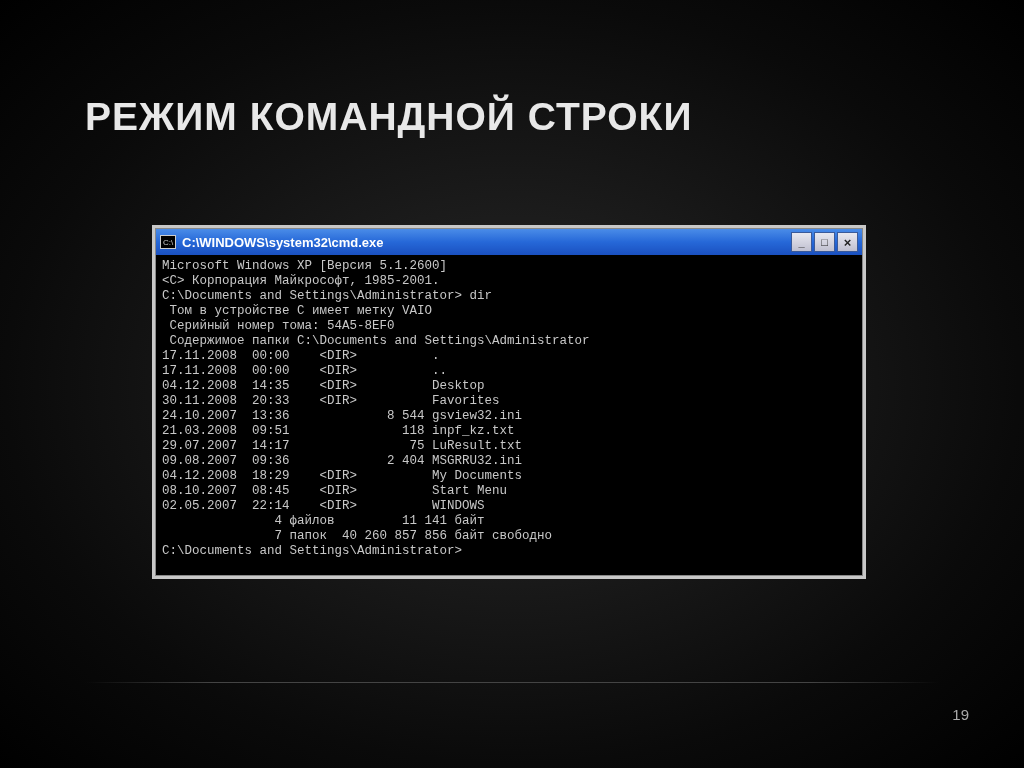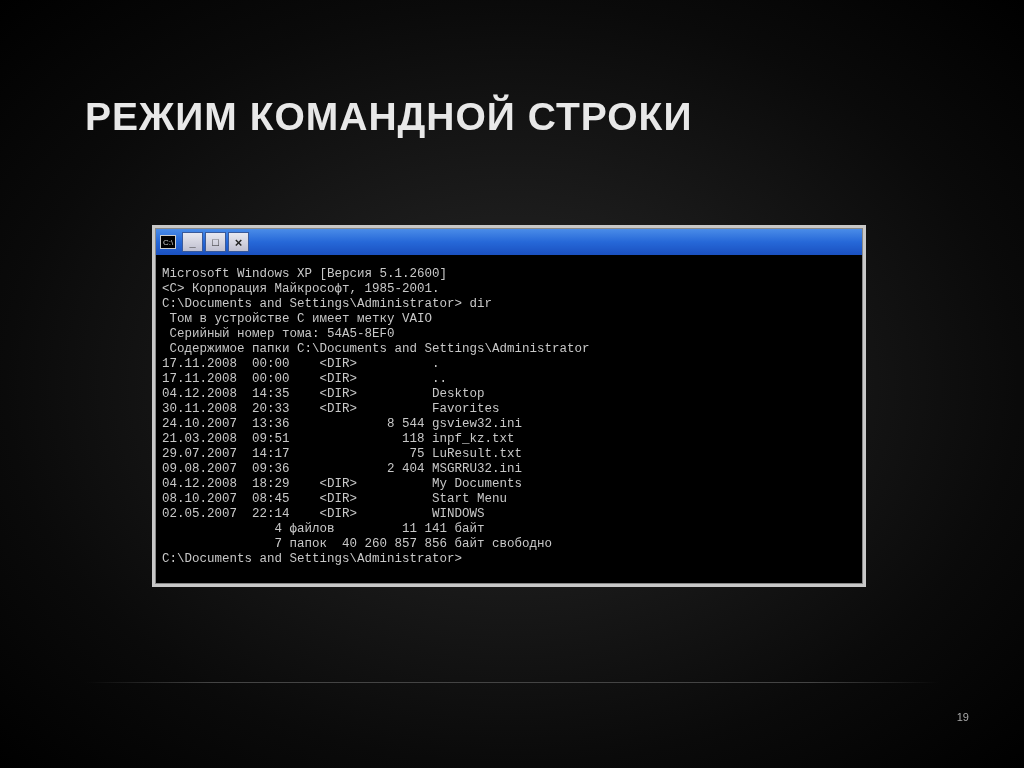--- a/index.html
+++ b/index.html
@@ -75,47 +75,47 @@
   .win-btn.close { font-size: 13px; }
   .terminal-body {
     background: #000;
     padding: 4px 6px 8px 6px;
     font-family: 'Lucida Console', 'Courier New', monospace;
     font-size: 12.5px;
     line-height: 15px;
     color: #c8c8c8;
     white-space: pre;
     min-height: 320px;
-    margin-top: 8px;
   }
   .terminal-line { display: block; }
   .page-number {
     position: absolute;
     bottom: 45px;
     right: 55px;
     color: #aaa;
-    font-size: 11px;
+    font-size: 15px;
   }
   .divider {
     position: absolute;
     bottom: 85px;
     left: 85px;
     right: 85px;
     height: 1px;
     background: linear-gradient(to right, transparent 0%, #444 15%, #444 85%, transparent 100%);
   }
 </style>
 </head>
 <body>
 
 <div class="slide-title">РЕЖИМ КОМАНДНОЙ СТРОКИ</div>
 
 <div class="cmd-window">
   <div class="titlebar">
     <div class="titlebar-icon">C:\</div>
+    <div class="titlebar-text">C:\WINDOWS\system32\cmd.exe</div>
     <div class="window-controls">
       <div class="win-btn">_</div>
       <div class="win-btn">□</div>
       <div class="win-btn close">×</div>
     </div>
   </div>
   <div class="terminal-body" id="terminal"><span class="terminal-line">Microsoft Windows XP [Версия 5.1.2600]</span><span class="terminal-line">&lt;C&gt; Корпорация Майкрософт, 1985-2001.</span><span class="terminal-line"></span><span class="terminal-line">C:\Documents and Settings\Administrator&gt; dir</span><span class="terminal-line"> Том в устройстве C имеет метку VAIO</span><span class="terminal-line"> Серийный номер тома: 54A5-8EF0</span><span class="terminal-line"></span><span class="terminal-line"> Содержимое папки C:\Documents and Settings\Administrator</span><span class="terminal-line"></span><span class="terminal-line">17.11.2008  00:00    &lt;DIR&gt;          .</span><span class="terminal-line">17.11.2008  00:00    &lt;DIR&gt;          ..</span><span class="terminal-line">04.12.2008  14:35    &lt;DIR&gt;          Desktop</span><span class="terminal-line">30.11.2008  20:33    &lt;DIR&gt;          Favorites</span><span class="terminal-line">24.10.2007  13:36             8 544 gsview32.ini</span><span class="terminal-line">21.03.2008  09:51               118 inpf_kz.txt</span><span class="terminal-line">29.07.2007  14:17                75 LuResult.txt</span><span class="terminal-line">09.08.2007  09:36             2 404 MSGRRU32.ini</span><span class="terminal-line">04.12.2008  18:29    &lt;DIR&gt;          My Documents</span><span class="terminal-line">08.10.2007  08:45    &lt;DIR&gt;          Start Menu</span><span class="terminal-line">02.05.2007  22:14    &lt;DIR&gt;          WINDOWS</span><span class="terminal-line">               4 файлов         11 141 байт</span><span class="terminal-line">               7 папок  40 260 857 856 байт свободно</span><span class="terminal-line"></span><span class="terminal-line">C:\Documents and Settings\Administrator&gt;</span></div>
 </div>
 
 <div class="divider"></div>

